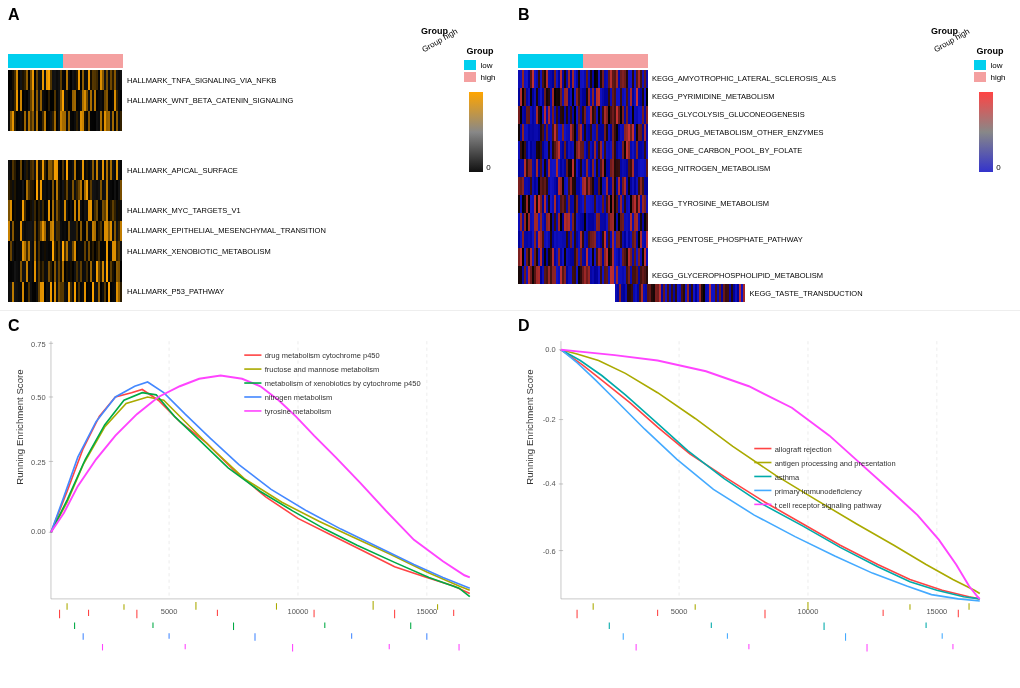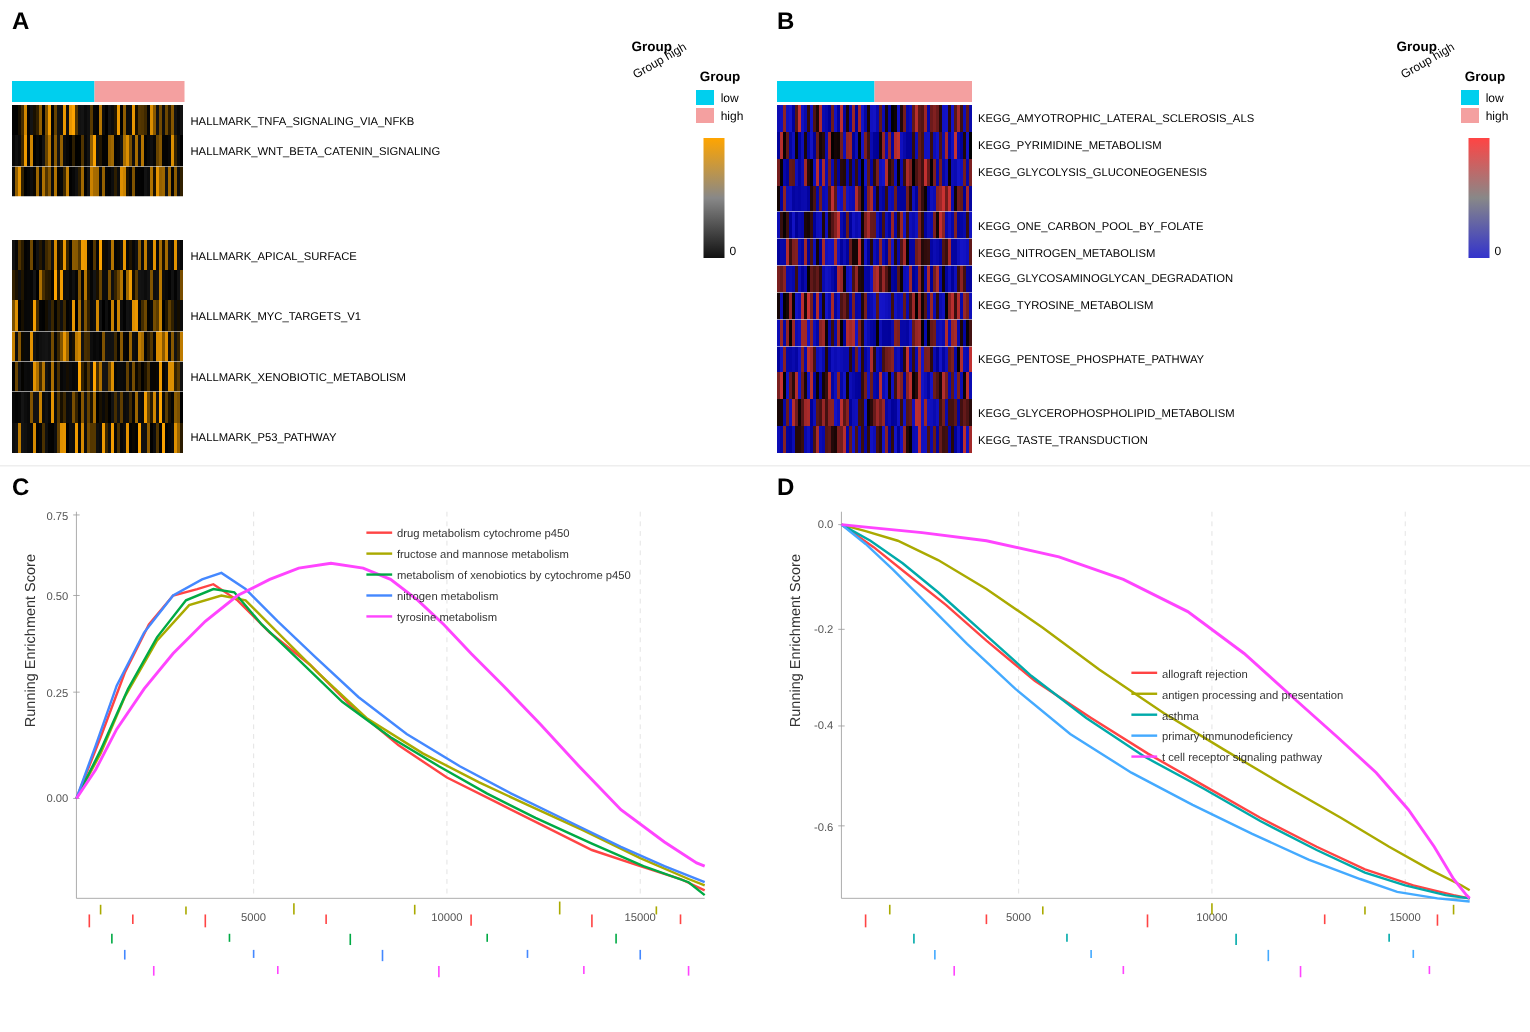--- a/index.html
+++ b/index.html
@@ -573,20 +573,21 @@
                 <div class="strip" style="background-color: rgb(217, 140, 0); width: 2px;"></div>
                 <div class="strip" style="background-color: rgb(220, 142, 0); width: 2px;"></div>
                 <div class="strip" style="background-color: rgb(137, 89, 0); width: 2px;"></div>
                 <div class="strip" style="background-color: rgb(223, 144, 0); width: 2px;"></div>
                 <div class="strip" style="background-color: rgb(12, 12, 12); width: 2px;"></div>
                 <div class="strip" style="background-color: rgb(136, 88, 0); width: 2px;"></div>
                 <div class="strip" style="background-color: rgb(18, 18, 18); width: 2px;"></div>
                 <div class="strip" style="background-color: rgb(54, 35, 0); width: 2px;"></div>
                 <div class="strip" style="background-color: rgb(190, 123, 0); width: 2px;"></div>
               </div>
+              <span class="heatmap-row-label" style="font-size: 7.5px; white-space: nowrap; padding-left: 4px; display: flex; align-items: center;">HALLMARK_EPITHELIAL_MESENCHYMAL_TRANSITION</span>
             </div>
             <div class="heatmap-row" style="height: 23px;">
               <div class="heatmap-strips" style="width: 115px;">
                 <div class="strip" style="background-color: rgb(1, 1, 1); width: 2px;"></div>
                 <div class="strip" style="background-color: rgb(104, 67, 0); width: 2px;"></div>
                 <div class="strip" style="background-color: rgb(19, 19, 19); width: 2px;"></div>
                 <div class="strip" style="background-color: rgb(4, 3, 0); width: 2px;"></div>
                 <div class="strip" style="background-color: rgb(11, 11, 11); width: 2px;"></div>
                 <div class="strip" style="background-color: rgb(9, 9, 9); width: 2px;"></div>
                 <div class="strip" style="background-color: rgb(14, 14, 14); width: 2px;"></div>
@@ -1076,20 +1077,21 @@
                 <div class="strip" style="background-color: rgb(111, 28, 28); width: 2px;"></div>
                 <div class="strip" style="background-color: rgb(196, 49, 49); width: 2px;"></div>
                 <div class="strip" style="background-color: rgb(10, 10, 175); width: 2px;"></div>
                 <div class="strip" style="background-color: rgb(18, 5, 5); width: 2px;"></div>
                 <div class="strip" style="background-color: rgb(113, 28, 28); width: 2px;"></div>
                 <div class="strip" style="background-color: rgb(101, 25, 25); width: 2px;"></div>
                 <div class="strip" style="background-color: rgb(1, 1, 151); width: 2px;"></div>
                 <div class="strip" style="background-color: rgb(165, 41, 41); width: 2px;"></div>
                 <div class="strip" style="background-color: rgb(5, 5, 162); width: 2px;"></div>
               </div>
+              <span class="heatmap-row-label" style="font-size: 7.5px; white-space: nowrap; padding-left: 4px; display: flex; align-items: center;">KEGG_DRUG_METABOLISM_OTHER_ENZYMES</span>
             </div>
             <div class="heatmap-row" style="height: 17px;">
               <div class="heatmap-strips" style="width: 130px;">
                 <div class="strip" style="background-color: rgb(12, 12, 180); width: 2px;"></div>
                 <div class="strip" style="background-color: rgb(55, 14, 14); width: 2px;"></div>
                 <div class="strip" style="background-color: rgb(7, 2, 2); width: 2px;"></div>
                 <div class="strip" style="background-color: rgb(59, 15, 15); width: 2px;"></div>
                 <div class="strip" style="background-color: rgb(0, 0, 151); width: 2px;"></div>
                 <div class="strip" style="background-color: rgb(18, 18, 195); width: 2px;"></div>
                 <div class="strip" style="background-color: rgb(0, 0, 150); width: 2px;"></div>
@@ -1285,21 +1287,20 @@
                 <div class="strip" style="background-color: rgb(3, 3, 157); width: 2px;"></div>
                 <div class="strip" style="background-color: rgb(15, 15, 187); width: 2px;"></div>
                 <div class="strip" style="background-color: rgb(1, 1, 153); width: 2px;"></div>
                 <div class="strip" style="background-color: rgb(15, 15, 187); width: 2px;"></div>
                 <div class="strip" style="background-color: rgb(61, 15, 15); width: 2px;"></div>
                 <div class="strip" style="background-color: rgb(138, 35, 35); width: 2px;"></div>
                 <div class="strip" style="background-color: rgb(66, 16, 16); width: 2px;"></div>
                 <div class="strip" style="background-color: rgb(3, 3, 158); width: 2px;"></div>
                 <div class="strip" style="background-color: rgb(2, 2, 155); width: 2px;"></div>
               </div>
-              <span class="heatmap-row-label" style="font-size: 7.5px; white-space: nowrap; padding-left: 4px; display: flex; align-items: center;">KEGG_GLYCOSAMINOGLYCAN_DEGRADATION</span>
             </div>
             <div class="heatmap-row" style="height: 17px;">
               <div class="heatmap-strips" style="width: 130px;">
                 <div class="strip" style="background-color: rgb(20, 5, 5); width: 2px;"></div>
                 <div class="strip" style="background-color: rgb(13, 13, 182); width: 2px;"></div>
                 <div class="strip" style="background-color: rgb(5, 1, 1); width: 2px;"></div>
                 <div class="strip" style="background-color: rgb(23, 6, 6); width: 2px;"></div>
                 <div class="strip" style="background-color: rgb(156, 39, 39); width: 2px;"></div>
                 <div class="strip" style="background-color: rgb(10, 2, 2); width: 2px;"></div>
                 <div class="strip" style="background-color: rgb(19, 19, 197); width: 2px;"></div>
@@ -1635,21 +1636,21 @@
                 <div class="strip" style="background-color: rgb(67, 17, 17); width: 2px;"></div>
                 <div class="strip" style="background-color: rgb(96, 24, 24); width: 2px;"></div>
                 <div class="strip" style="background-color: rgb(4, 4, 160); width: 2px;"></div>
                 <div class="strip" style="background-color: rgb(66, 16, 16); width: 2px;"></div>
                 <div class="strip" style="background-color: rgb(100, 25, 25); width: 2px;"></div>
                 <div class="strip" style="background-color: rgb(78, 20, 20); width: 2px;"></div>
                 <div class="strip" style="background-color: rgb(38, 10, 10); width: 2px;"></div>
               </div>
               <span class="heatmap-row-label" style="font-size: 7.5px; white-space: nowrap; padding-left: 4px; display: flex; align-items: center;">KEGG_GLYCEROPHOSPHOLIPID_METABOLISM</span>
             </div>
-            <div class="heatmap-row" style="height: 17px;">
+            <div class="heatmap-row" style="height: 17px; justify-content: center;">
               <div class="heatmap-strips" style="width: 130px;">
                 <div class="strip" style="background-color: rgb(12, 12, 181); width: 2px;"></div>
                 <div class="strip" style="background-color: rgb(5, 5, 162); width: 2px;"></div>
                 <div class="strip" style="background-color: rgb(134, 34, 34); width: 2px;"></div>
                 <div class="strip" style="background-color: rgb(3, 3, 158); width: 2px;"></div>
                 <div class="strip" style="background-color: rgb(1, 1, 153); width: 2px;"></div>
                 <div class="strip" style="background-color: rgb(12, 12, 181); width: 2px;"></div>
                 <div class="strip" style="background-color: rgb(37, 9, 9); width: 2px;"></div>
                 <div class="strip" style="background-color: rgb(38, 9, 9); width: 2px;"></div>
                 <div class="strip" style="background-color: rgb(57, 14, 14); width: 2px;"></div>

